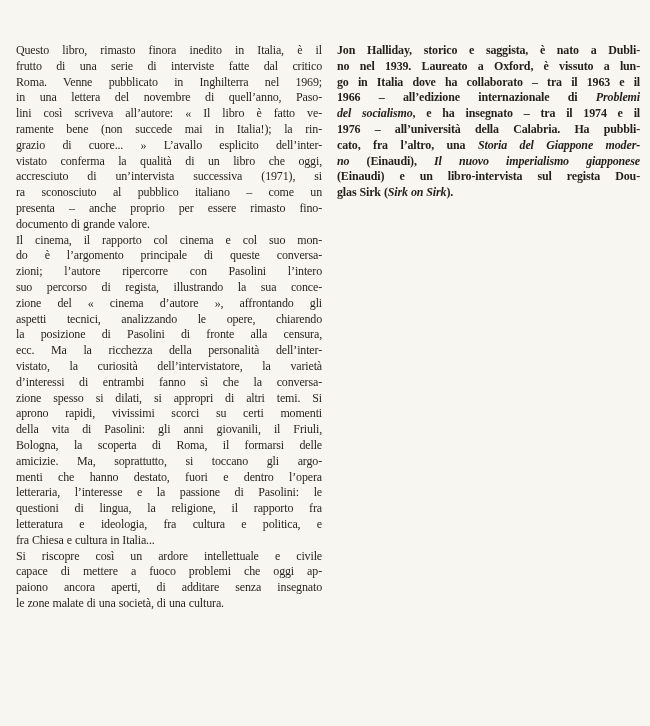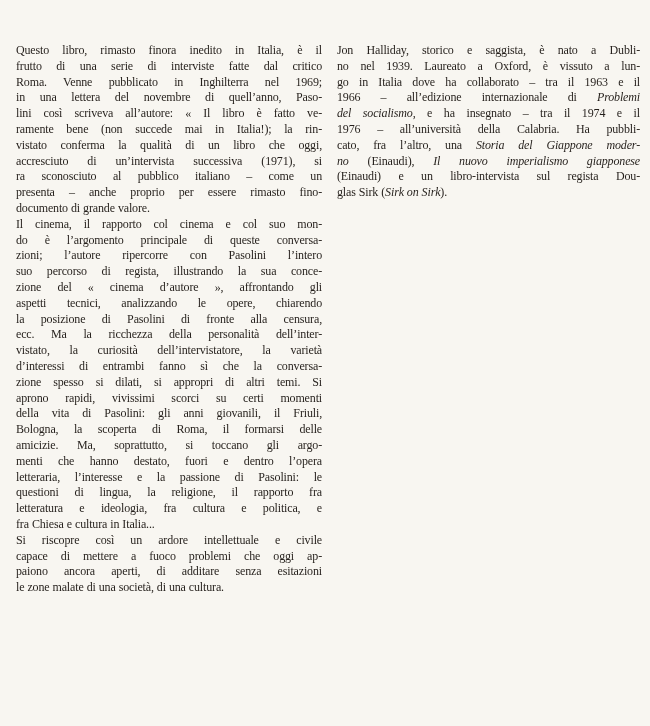--- a/index.html
+++ b/index.html
@@ -26,21 +26,21 @@
     gap: 15px;
     align-items: flex-start;
   }
   .col {
     font-size: 12px;
     line-height: 15.8px;
     letter-spacing: -0.15px;
     word-spacing: 0.2px;
   }
   .col-left  { width: 306px; }
-  .col-right { width: 303px; }
+  .col-right { width: 303px; font-weight: bold; }
   .line {
     text-align: justify;
     text-align-last: justify;
     white-space: normal;
   }
   .line.last {
     text-align: center;
     text-align-last: left;
   }
   .it { font-style: italic; }
@@ -50,20 +50,21 @@
 
 <div class="page">
   <div class="columns">
     <div class="col col-left">
         <div class="line"><span>Questo libro, rimasto finora inedito in Italia, è il</span></div>
         <div class="line"><span>frutto di una serie di interviste fatte dal critico</span></div>
         <div class="line"><span>Roma. Venne pubblicato in Inghilterra nel 1969;</span></div>
         <div class="line"><span>in una lettera del novembre di quell’anno, Paso-</span></div>
         <div class="line"><span>lini così scriveva all’autore: « Il libro è fatto ve-</span></div>
         <div class="line"><span>ramente bene (non succede mai in Italia!); la rin-</span></div>
+        <div class="line"><span>grazio di cuore... » L’avallo esplicito dell’inter-</span></div>
         <div class="line"><span>vistato conferma la qualità di un libro che oggi,</span></div>
         <div class="line"><span>accresciuto di un’intervista successiva (1971), si</span></div>
         <div class="line"><span>ra sconosciuto al pubblico italiano – come un</span></div>
         <div class="line"><span>presenta – anche proprio per essere rimasto fino-</span></div>
         <div class="line last"><span>documento di grande valore.</span></div>
         <div class="line"><span>Il cinema, il rapporto col cinema e col suo mon-</span></div>
         <div class="line"><span>do è l’argomento principale di queste conversa-</span></div>
         <div class="line"><span>zioni; l’autore ripercorre con Pasolini l’intero</span></div>
         <div class="line"><span>suo percorso di regista, illustrando la sua conce-</span></div>
         <div class="line"><span>zione del « cinema d’autore », affrontando gli</span></div>
@@ -77,21 +78,21 @@
         <div class="line"><span>della vita di Pasolini: gli anni giovanili, il Friuli,</span></div>
         <div class="line"><span>Bologna, la scoperta di Roma, il formarsi delle</span></div>
         <div class="line"><span>amicizie. Ma, soprattutto, si toccano gli argo-</span></div>
         <div class="line"><span>menti che hanno destato, fuori e dentro l’opera</span></div>
         <div class="line"><span>letteraria, l’interesse e la passione di Pasolini: le</span></div>
         <div class="line"><span>questioni di lingua, la religione, il rapporto fra</span></div>
         <div class="line"><span>letteratura e ideologia, fra cultura e politica, e</span></div>
         <div class="line last"><span>fra Chiesa e cultura in Italia...</span></div>
         <div class="line"><span>Si riscopre così un ardore intellettuale e civile</span></div>
         <div class="line"><span>capace di mettere a fuoco problemi che oggi ap-</span></div>
-        <div class="line"><span>paiono ancora aperti, di additare senza esitazioni</span></div>
+        <div class="line"><span>paiono ancora aperti, di additare senza insegnato</span></div>
         <div class="line last"><span>le zone malate di una società, di una cultura.</span></div>
       </div>
     <div class="col col-right">
         <div class="line"><span>Jon Halliday, storico e saggista, è nato a Dubli-</span></div>
         <div class="line"><span>no nel 1939. Laureato a Oxford, è vissuto a lun-</span></div>
         <div class="line"><span>go in Italia dove ha collaborato – tra il 1963 e il</span></div>
         <div class="line"><span>1966 – all’edizione internazionale di </span><span class="it">Problemi</span></div>
         <div class="line"><span class="it">del socialismo</span><span>, e ha insegnato – tra il 1974 e il</span></div>
         <div class="line"><span>1976 – all’università della Calabria. Ha pubbli-</span></div>
         <div class="line"><span>cato, fra l’altro, una </span><span class="it">Storia del Giappone moder-</span></div>

